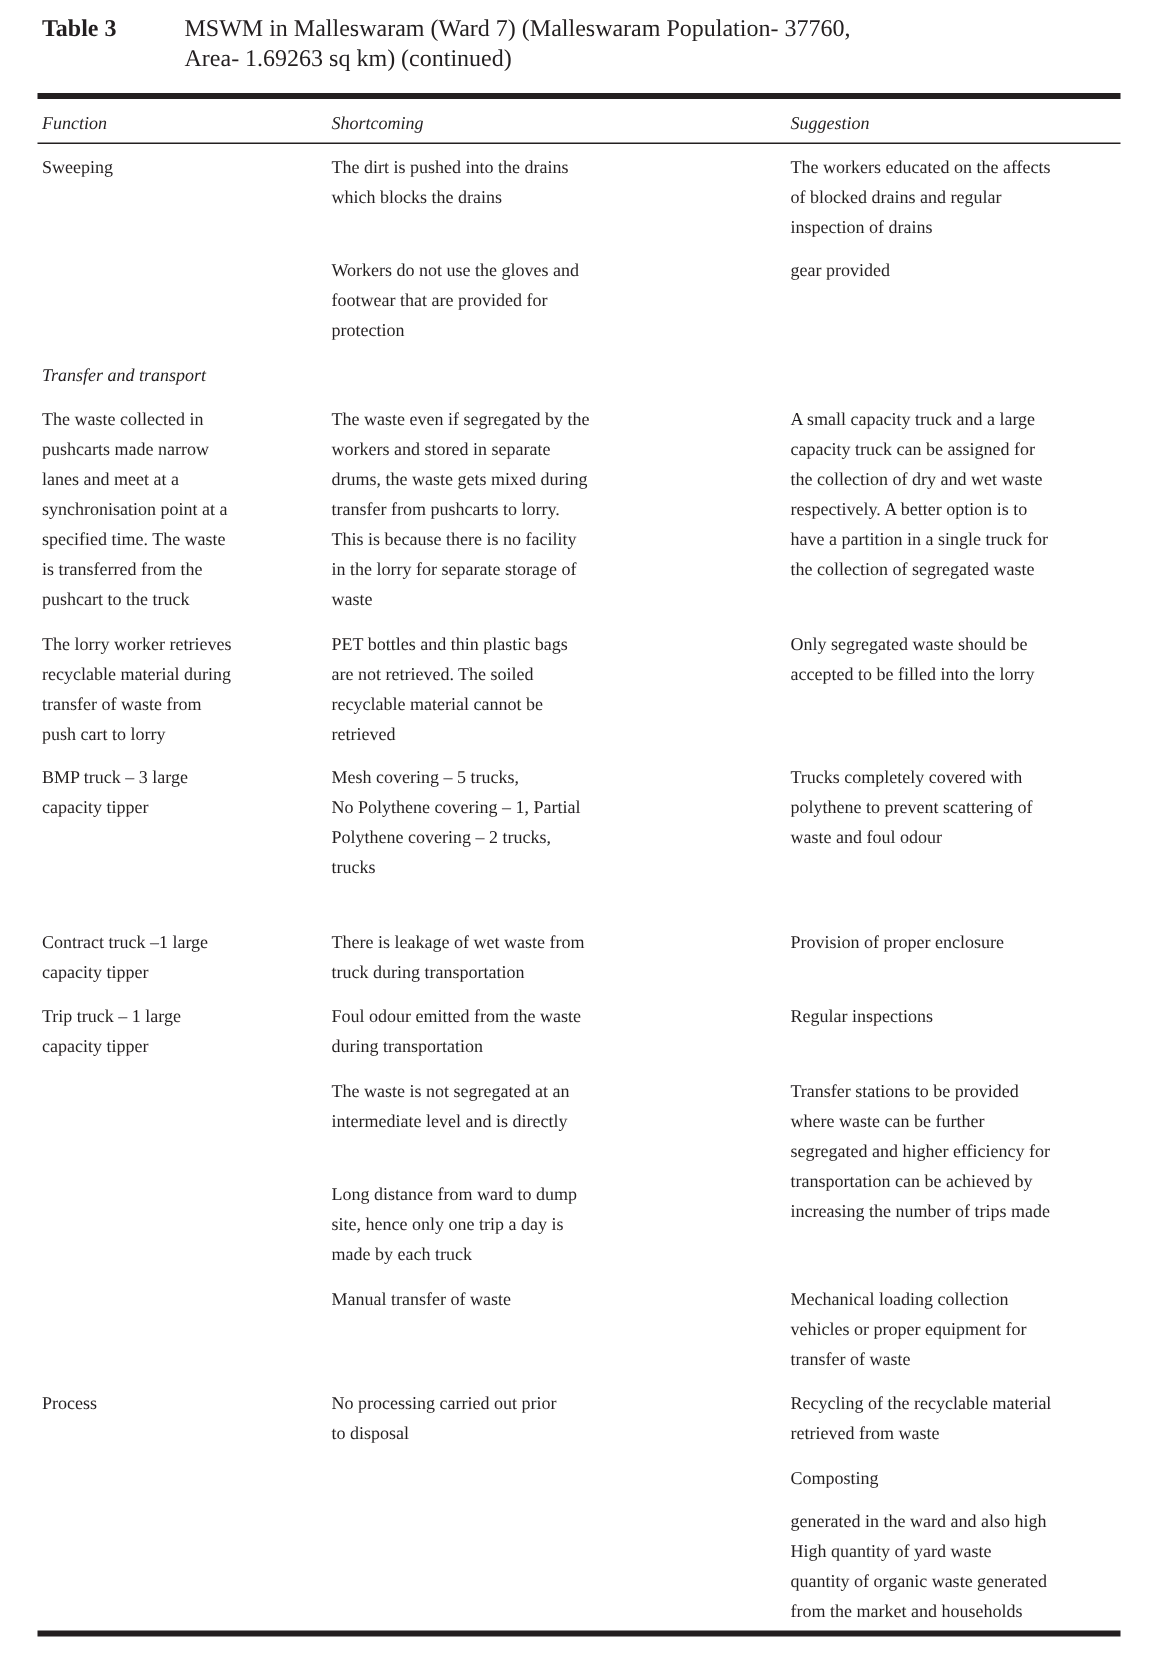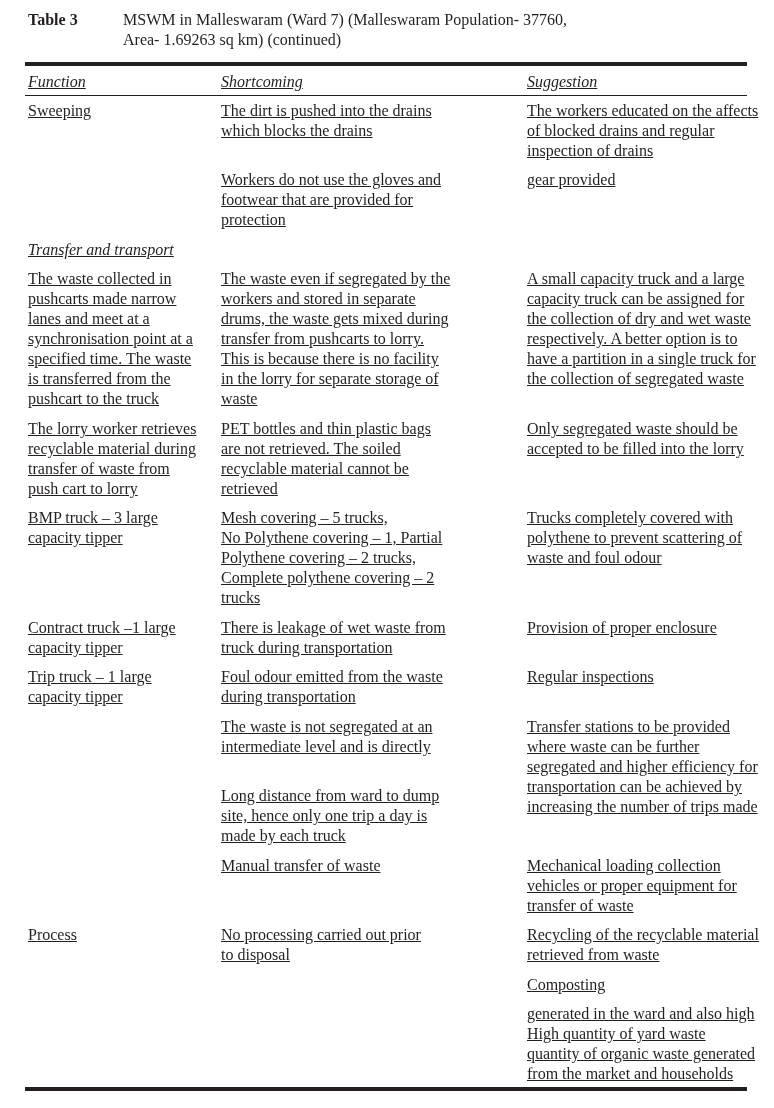--- a/index.html
+++ b/index.html
@@ -11,21 +11,21 @@
     }
     .caption {
       position: absolute; left: 28px; top: 10px; width: 720px;
       line-height: 20px; font-size: 16px;
     }
     .caption .label { position: absolute; left: 0; top: 0; font-weight: bold; }
     .caption .text { position: absolute; left: 95px; top: 0; width: 560px; }
     .rule-thick { position: absolute; left: 25px; width: 722px; height: 4px; background: #231f20; }
     .rule-thin { position: absolute; left: 25px; width: 722px; height: 1px; background: #231f20; }
     .cell {
-      position: absolute; line-height: 20px; font-size: 16px; white-space: normal; text-decoration: underline;
+      position: absolute; line-height: 20px; font-size: 12px; white-space: normal;
     }
     .c1 { left: 28px; width: 192px; }
     .c2 { left: 221px; width: 262px; }
     .c3 { left: 483px; width: 266px; margin-left: 44px; }
     .hdr { font-style: italic; }
     .section { font-style: italic; }
     .line { display: block; white-space: nowrap; }
   </style>
 </head>
 <body>
@@ -115,21 +115,20 @@
 </div>
 
 <div class="cell c1" style="top:508px;">
   <span class="line">BMP truck – 3 large</span>
   <span class="line">capacity tipper</span>
 </div>
 <div class="cell c2" style="top:508px;">
   <span class="line">Mesh covering – 5 trucks,</span>
   <span class="line">No Polythene covering – 1, Partial</span>
   <span class="line">Polythene covering – 2 trucks,</span>
-  <span class="line">Complete polythene covering – 2</span>
   <span class="line">trucks</span>
 </div>
 <div class="cell c3" style="top:508px;">
   <span class="line">Trucks completely covered with</span>
   <span class="line">polythene to prevent scattering of</span>
   <span class="line">waste and foul odour</span>
 </div>
 
 <div class="cell c1" style="top:618px;">
   <span class="line">Contract truck –1 large</span>

